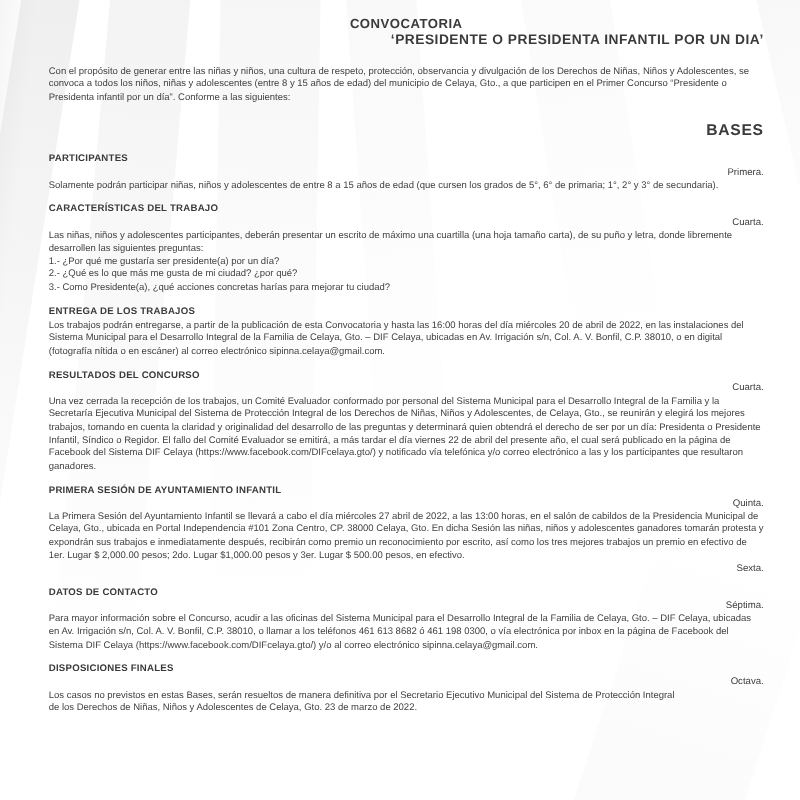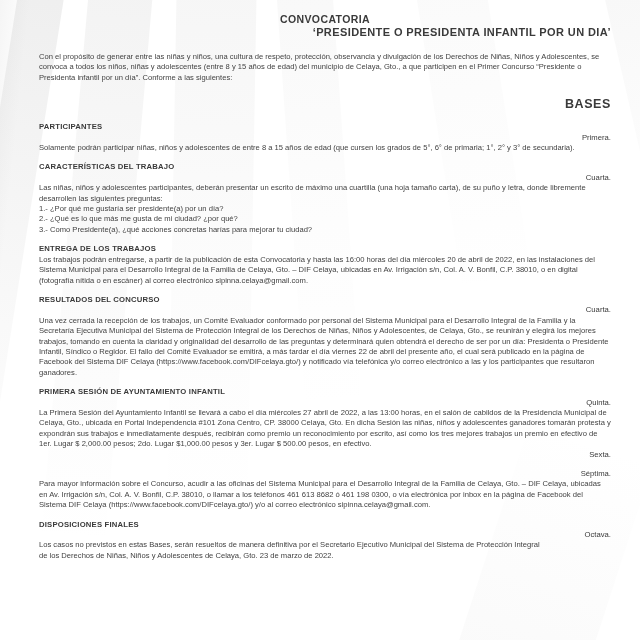--- a/index.html
+++ b/index.html
@@ -169,20 +169,21 @@
       <div class="clause">
         <div class="clause-label">Quinta.</div>
         <p class="clause-body">La Primera Sesión del Ayuntamiento Infantil se llevará a cabo el día miércoles 27 abril de 2022, a las 13:00 horas, en el salón de cabildos de la Presidencia Municipal de Celaya, Gto., ubicada en Portal Independencia #101 Zona Centro, CP. 38000 Celaya, Gto. En dicha Sesión las niñas, niños y adolescentes ganadores tomarán protesta y expondrán sus trabajos e inmediatamente después, recibirán como premio un reconocimiento por escrito, así como los tres mejores trabajos un premio en efectivo de 1er. Lugar $ 2,000.00 pesos; 2do. Lugar $1,000.00 pesos y 3er. Lugar $ 500.00 pesos, en efectivo.</p>
       </div>
       <div class="clause">
         <div class="clause-label">Sexta.</div>
       </div>
     </section>
 
     <section class="sec">
+      <h3 class="sec-heading">DATOS DE CONTACTO</h3>
       <div class="clause">
         <div class="clause-label">Séptima.</div>
         <p class="clause-body">Para mayor información sobre el Concurso, acudir a las oficinas del Sistema Municipal para el Desarrollo Integral de la Familia de Celaya, Gto. – DIF Celaya, ubicadas en Av. Irrigación s/n, Col. A. V. Bonfil, C.P. 38010, o llamar a los teléfonos 461 613 8682 ó 461 198 0300, o vía electrónica por inbox en la página de Facebook del Sistema DIF Celaya (https://www.facebook.com/DIFcelaya.gto/) y/o al correo electrónico  sipinna.celaya@gmail.com.</p>
       </div>
     </section>
 
     <section class="sec">
       <h3 class="sec-heading">DISPOSICIONES FINALES</h3>
       <div class="clause">
         <div class="clause-label">Octava.</div>

